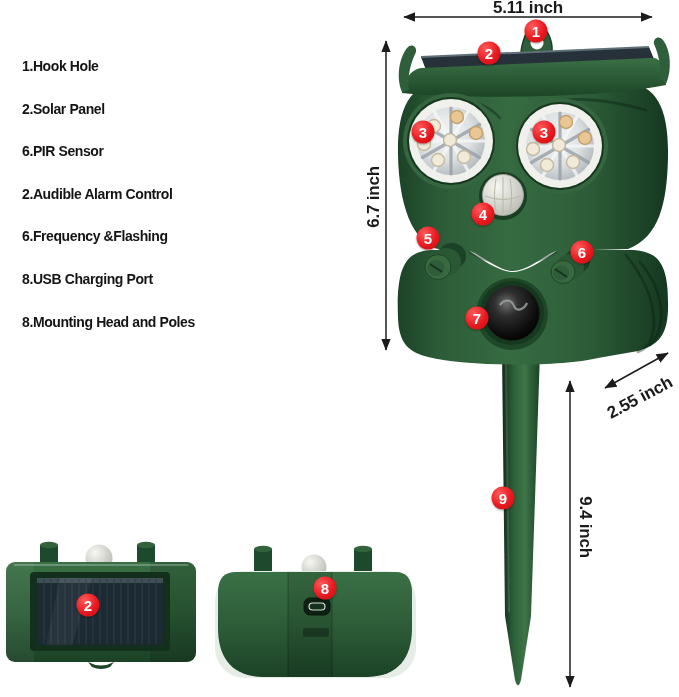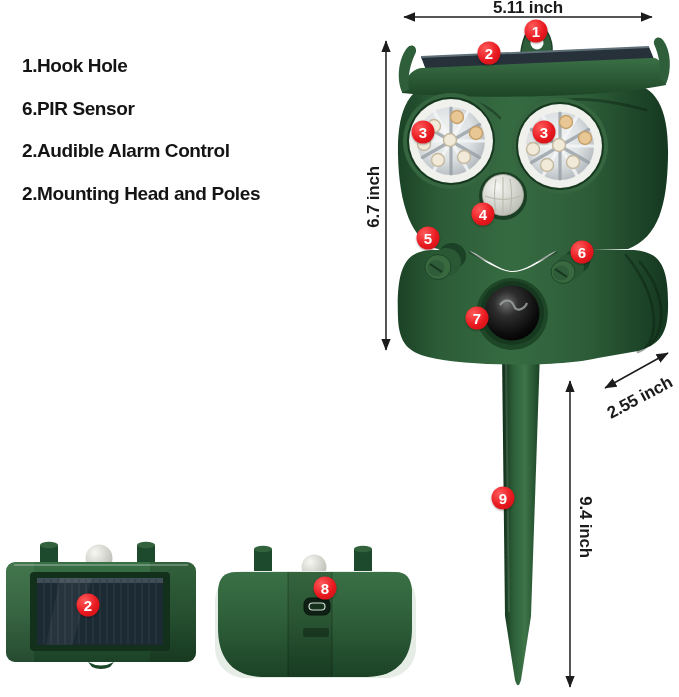--- a/index.html
+++ b/index.html
@@ -1,20 +1,20 @@
 <!DOCTYPE html>
 <html><head>
 <meta charset="utf-8">
 <style>
   html,body{margin:0;padding:0;background:#fff}
   .canvas{position:relative;width:679px;height:697px;background:#ffffff;overflow:hidden;
           font-family:"Liberation Sans",sans-serif}
   .gfx{position:absolute;left:0;top:0}
   .features{position:absolute;left:22px;top:56px;list-style:none;margin:0;padding:0}
-  .features li{font-size:19px;font-weight:bold;color:#141414;line-height:20px;
+  .features li{font-size:14px;font-weight:bold;color:#141414;line-height:20px;
                margin-bottom:22.6px;letter-spacing:-0.4px;white-space:nowrap}
   .callout{position:absolute;width:23px;height:23px;border-radius:50%;
            background:radial-gradient(circle at 35% 30%,#ff5a5a 0%,#e8191f 55%,#c30d13 100%);
            color:#fff;font-weight:bold;font-size:15px;line-height:1;
            display:flex;align-items:center;justify-content:center;
            transform:translate(-50%,-50%);box-shadow:0 1px 2px rgba(0,0,0,.35)}
   .dim{position:absolute;font-size:17px;font-weight:bold;color:#1a1a1a;
        letter-spacing:-0.2px;white-space:nowrap}
   .dim.r90{transform:translate(-50%,-50%) rotate(90deg)}
   .dim.rm90{transform:translate(-50%,-50%) rotate(-90deg)}
@@ -267,23 +267,26 @@
       <g>
         <rect x="304" y="598" width="26" height="17" rx="6" fill="#0d2013" stroke="#08160d"></rect>
         <rect x="309" y="603" width="16" height="7" rx="3.5" fill="#15301c" stroke="#d6ddd4" stroke-width="1.2"></rect>
         <rect x="303" y="628" width="26" height="9" rx="2" fill="rgba(0,0,0,0.30)"></rect>
       </g>
     </g>
   </svg>
 
   <ul class="features">
     <li>1.Hook Hole</li>
+    <li>2.Solar Panel</li>
     <li>6.PIR Sensor</li>
     <li>2.Audible Alarm Control</li>
-    <li>2.Mounting Head and Poles</li>
+    <li>6.Frequency &amp;Flashing</li>
+    <li>8.USB Charging Port</li>
+    <li>8.Mounting Head and Poles</li>
   </ul>
 
   <div class="dim r0" style="left:528px;top:8px">5.11 inch</div>
   <div class="dim rm90" style="left:374px;top:197px">6.7 inch</div>
   <div class="dim rm28" style="left:640px;top:398px">2.55 inch</div>
   <div class="dim r90" style="left:585px;top:527px">9.4 inch</div>
 
   <div class="callout" style="left:536px;top:31px">1</div>
   <div class="callout" style="left:489px;top:53px">2</div>
   <div class="callout" style="left:423px;top:132px">3</div>

